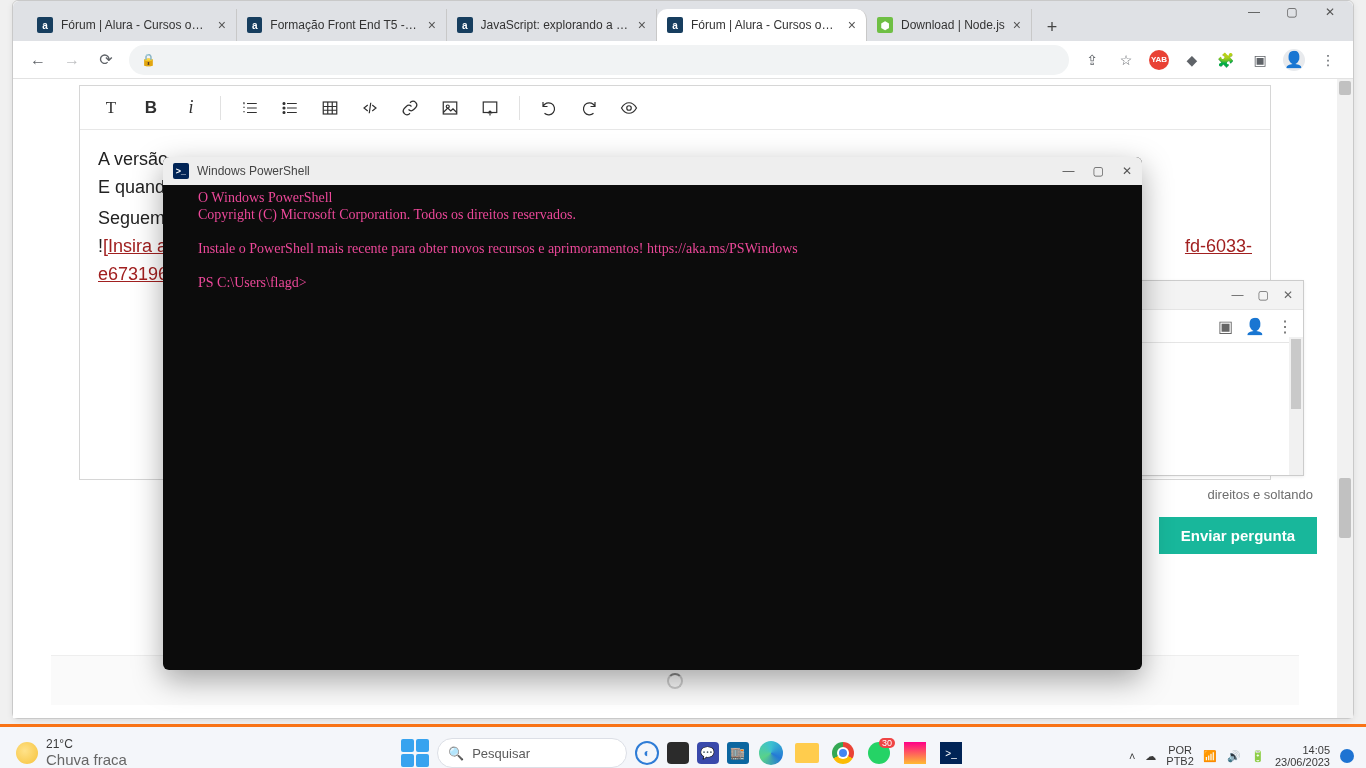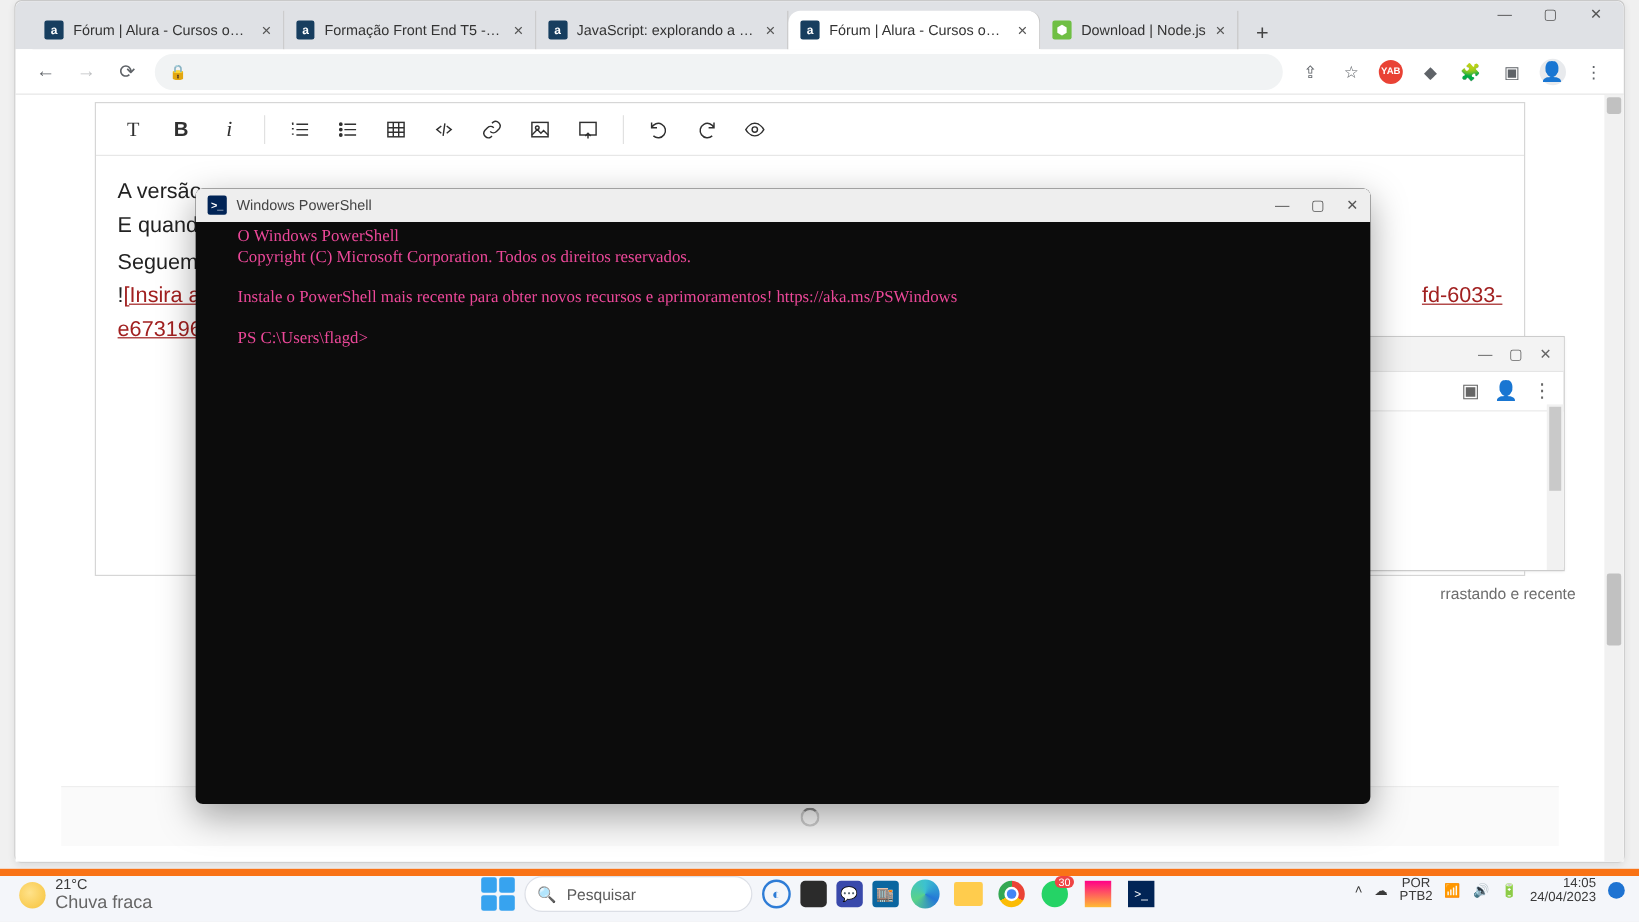--- a/index.html
+++ b/index.html
@@ -67,21 +67,21 @@
 
   
   .psh-shadow{position:absolute;left:163px;top:157px;width:979px;height:513px;border-radius:6px;background:rgba(0,0,0,0);box-shadow:0 10px 30px rgba(0,0,0,.35);}
   .psh{position:absolute;left:0;top:0;width:100%;height:100%;border-radius:6px;overflow:hidden;background:#0c0c0c;}
   .psh-title{height:28px;background:#eeeeee;color:#444;display:flex;align-items:center;padding:0 10px;font-size:12px;}
   .psh-title .ico{width:16px;height:16px;background:#012456;color:#fff;font-size:9px;font-weight:700;display:flex;align-items:center;justify-content:center;margin-right:8px;border-radius:2px;}
   .psh-title .ctrls{margin-left:auto;display:flex;gap:18px;color:#555;}
   .psh-body{padding:4px 0 0 0;color:#ec4899;font-family:Liberation Serif, serif;font-size:14px;line-height:17px;white-space:pre;margin-left:35px;}
 
   
-  .taskbar{position:absolute;left:0;bottom:0;width:1366px;height:44px;background:#f4f6fa;border-top:6px solid #f97316;display:flex;align-items:flex-start;}
+  .taskbar{position:absolute;left:0;bottom:0;width:1366px;height:44px;background:#f4f6fa;border-top:3px solid #f97316;display:flex;align-items:flex-end;}
   .weather{display:flex;align-items:center;gap:8px;padding-left:16px;color:#3a3a3a;font-size:12px;}
   .weather .sun{width:22px;height:22px;border-radius:50%;background:radial-gradient(circle at 40% 40%,#ffe28a,#f6c23a);}
   .task-center{position:absolute;left:50%;transform:translateX(-50%);display:flex;align-items:center;gap:8px;}
   .task-ic{width:28px;height:28px;display:flex;align-items:center;justify-content:center;font-size:16px;border-radius:4px;}
   .start{width:28px;height:28px;display:grid;grid-template-columns:1fr 1fr;grid-template-rows:1fr 1fr;gap:2px;}
   .start div{border-radius:2px;}
   .s1{background:#37a3ef;} .s2{background:#37a3ef;} .s3{background:#37a3ef;} .s4{background:#37a3ef;}
   .search{display:flex;align-items:center;gap:8px;width:190px;height:30px;background:#fff;border:1px solid #dcdfe6;border-radius:15px;padding:0 10px;color:#5b5b5b;font-size:13px;}
   .circ{width:24px;height:24px;border:2px solid #2e7cd6;border-radius:50%;display:flex;align-items:center;justify-content:center;color:#2e7cd6;font-size:12px;}
   .dark-sq{width:22px;height:22px;background:#2b2b2b;}
@@ -264,21 +264,22 @@
               <span>⋮</span>
             </div>
           </div>
           <div class="body2"></div>
           <div class="sb2">
               <div class="th"></div>
             </div>
         </div>
       </div>
 
-      <div class="drop-hint"><span>rrastando e recente</span></div>
+      <div class="drop-hint"><span>direitos e soltando</span></div>
+      <button class="submit-btn"><span>Enviar pergunta</span></button>
 
       <div class="bottom-fade">
         <div class="spin"></div>
       </div>
     </div>
 
     <div class="vscroll">
       <div class="thumb"></div>
       <div class="thumb mid"></div>
     </div>
@@ -356,17 +357,17 @@
     <span>☁</span>
     <div class="lang">
       <div>POR</div>
       <div>PTB2</div>
     </div>
     <span>📶</span>
     <span>🔊</span>
     <span>🔋</span>
     <div class="col">
       <span>14:05</span>
-      <span>24/04/2023</span>
+      <span>23/06/2023</span>
     </div>
     <div class="blue-dot"></div>
   </div>
 </div>
 
 </body></html>

